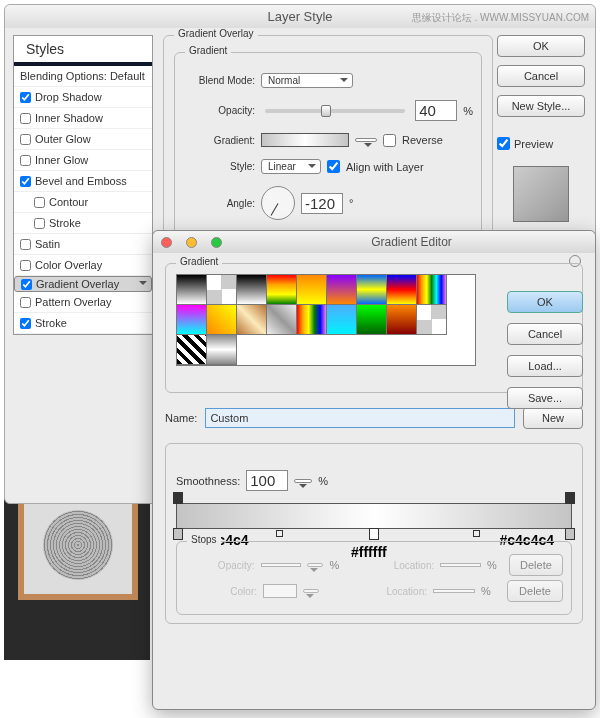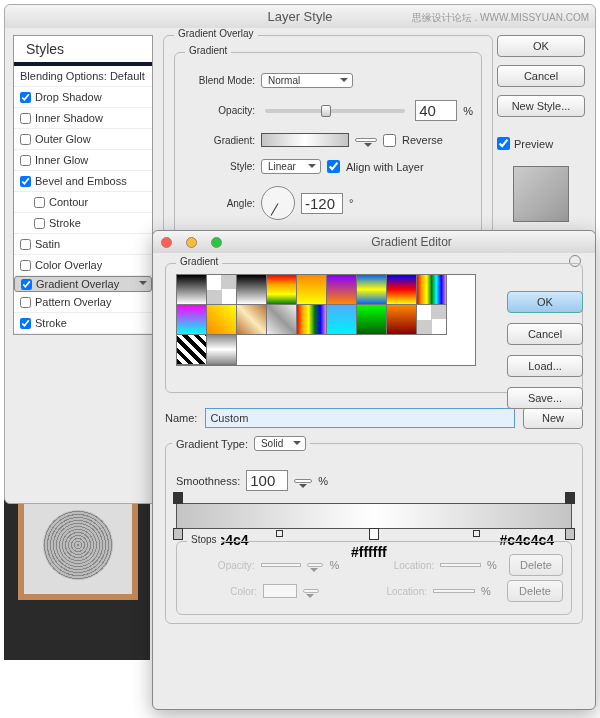--- a/index.html
+++ b/index.html
@@ -226,24 +226,20 @@
       <div class="btn">Cancel</div>
       <div class="btn">Load...</div>
       <div class="btn">Save...</div>
     </div>
     <div class="nm">
       <span>Name:</span>
       <input value="Custom" style="">
       <div class="btn" style="width:60px">New</div>
     </div>
     <div class="gt-fs">
-      <span class="leg" style="left:6px;top:-8px;background:#ececec;display:flex;align-items:center;gap:6px">
-        <span>Gradient Type:</span>
-        <span class="sel" style="width:52px">Solid</span>
-      </span>
       <div class="row">
         <span>Smoothness:</span>
         <span class="num">100</span>
         <span class="sel" style="width:8px;padding:1px 8px"></span>
         <span>%</span>
       </div>
       <div class="gbar">
         <div class="stop top b" style="left:-4px"></div>
         <div class="stop top b" style="right:-4px"></div>
         <div class="stop bot" style="left:-4px;background:#c4c4c4"></div>

